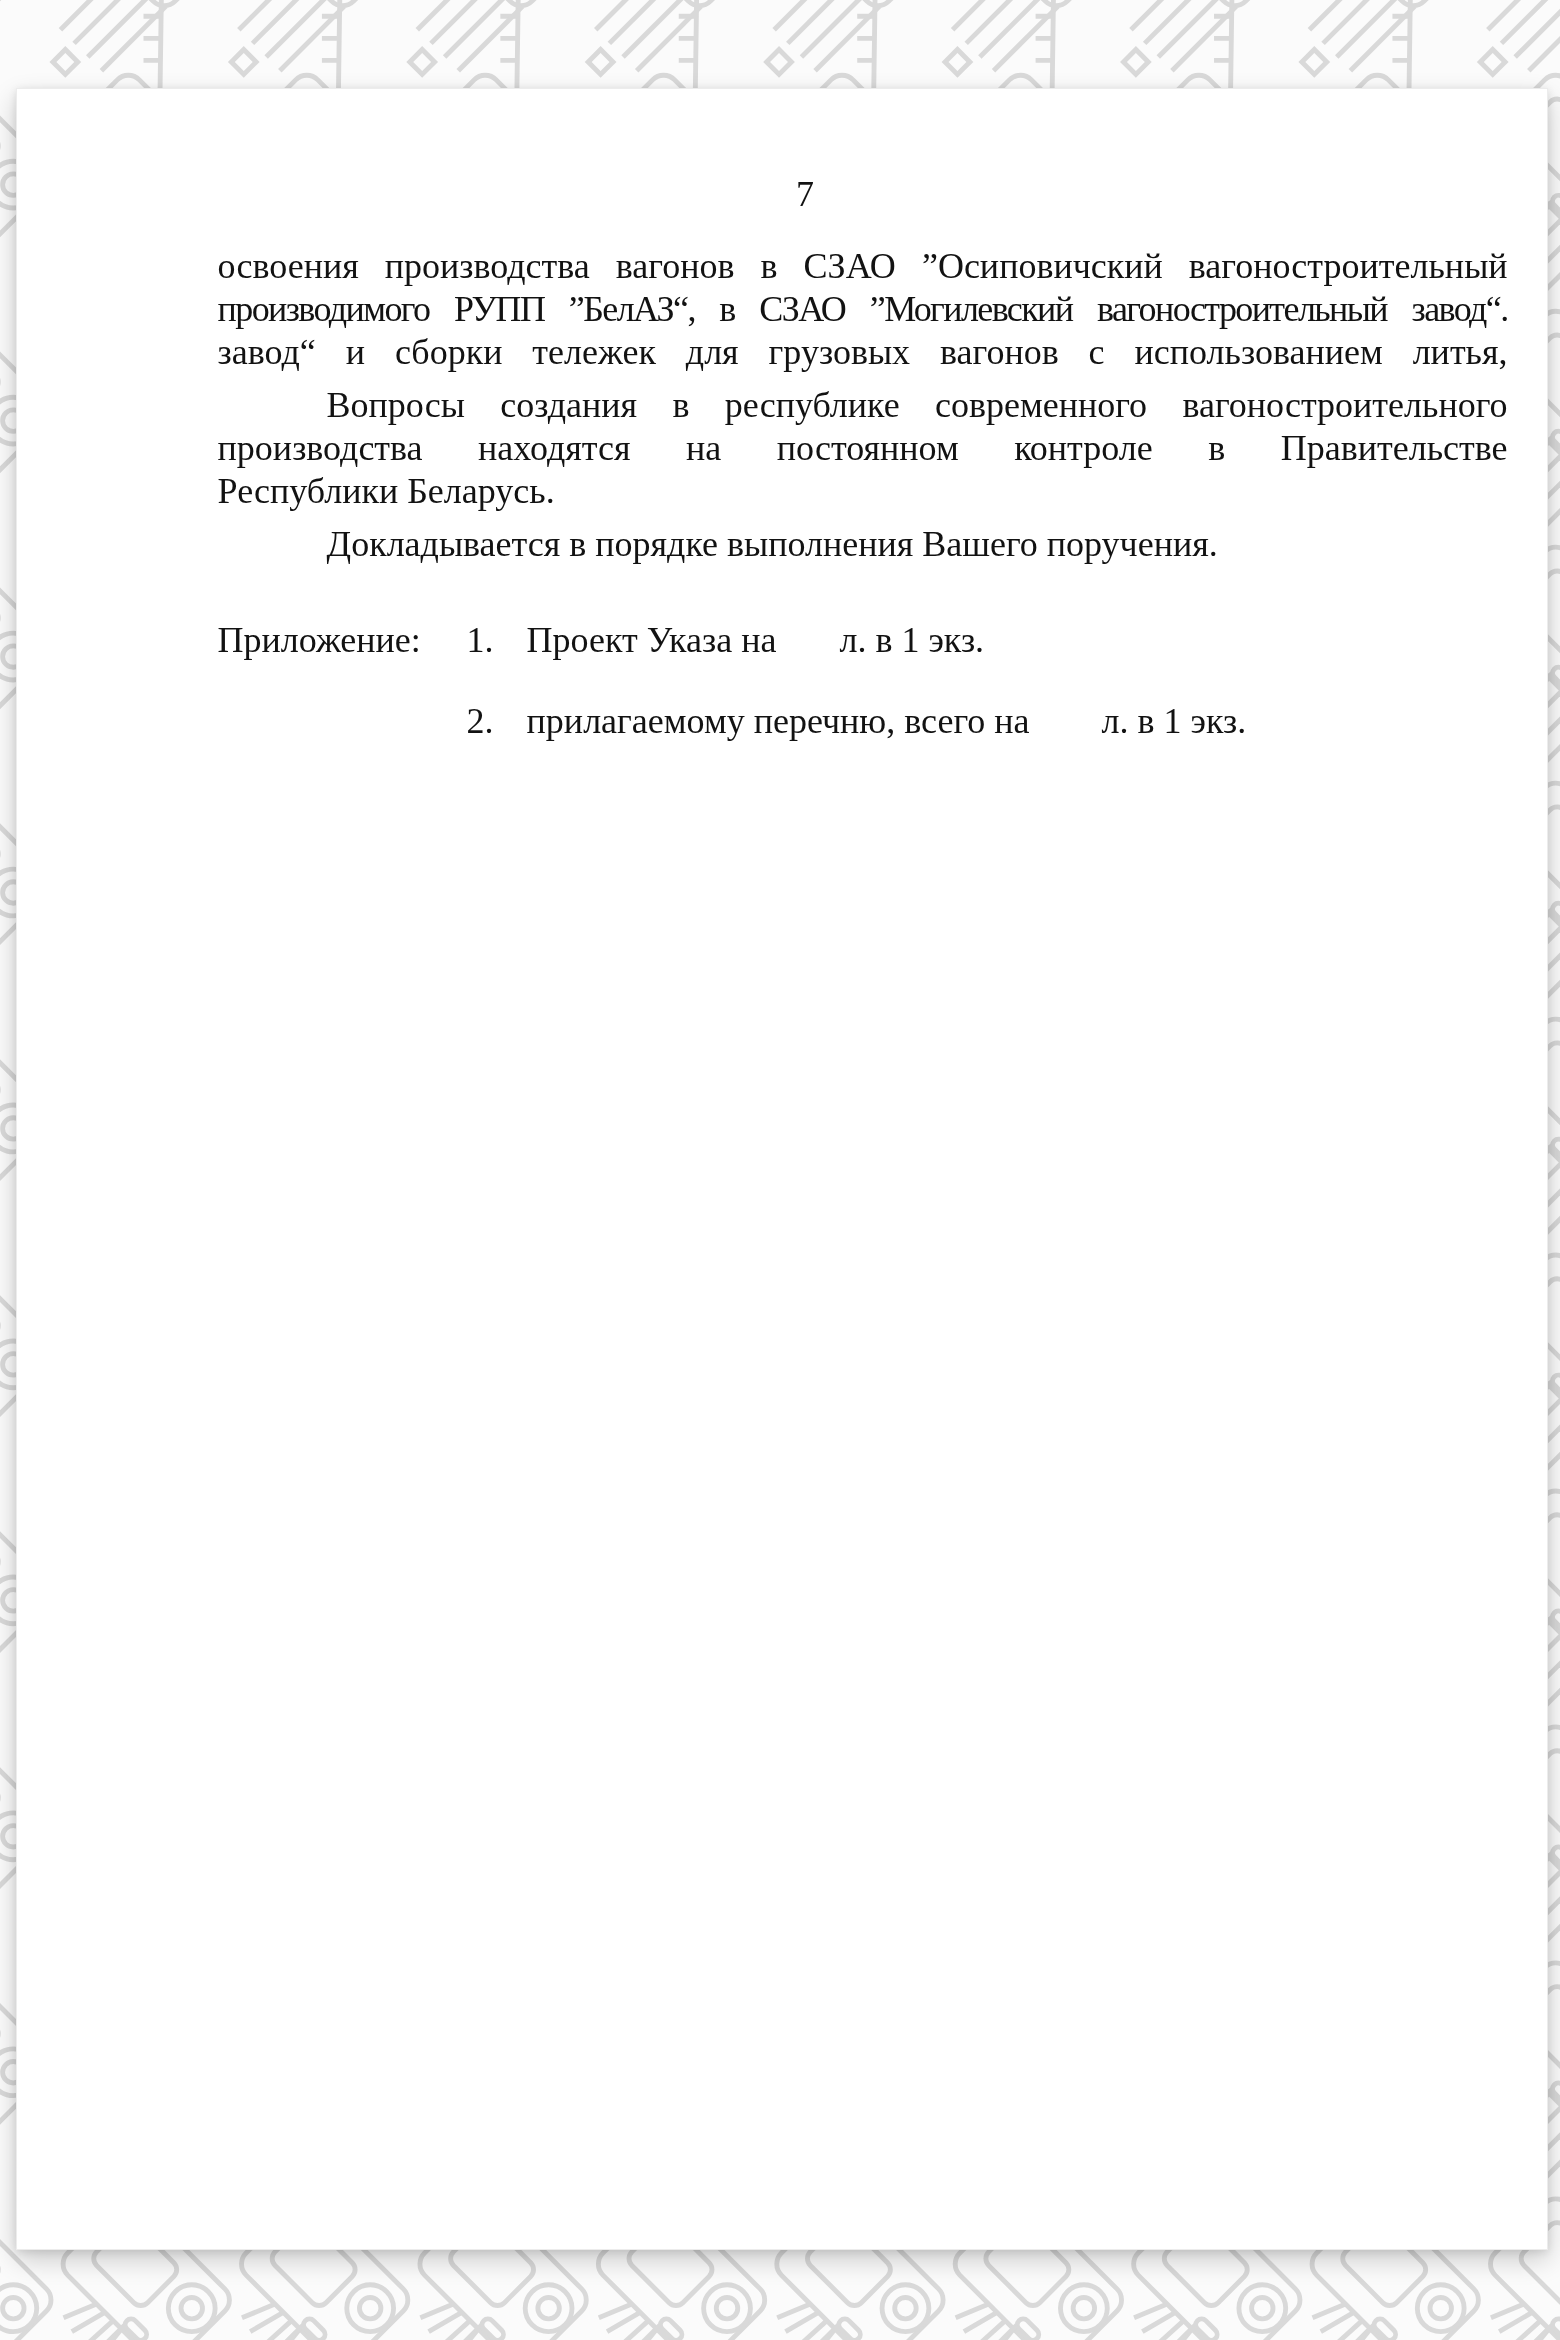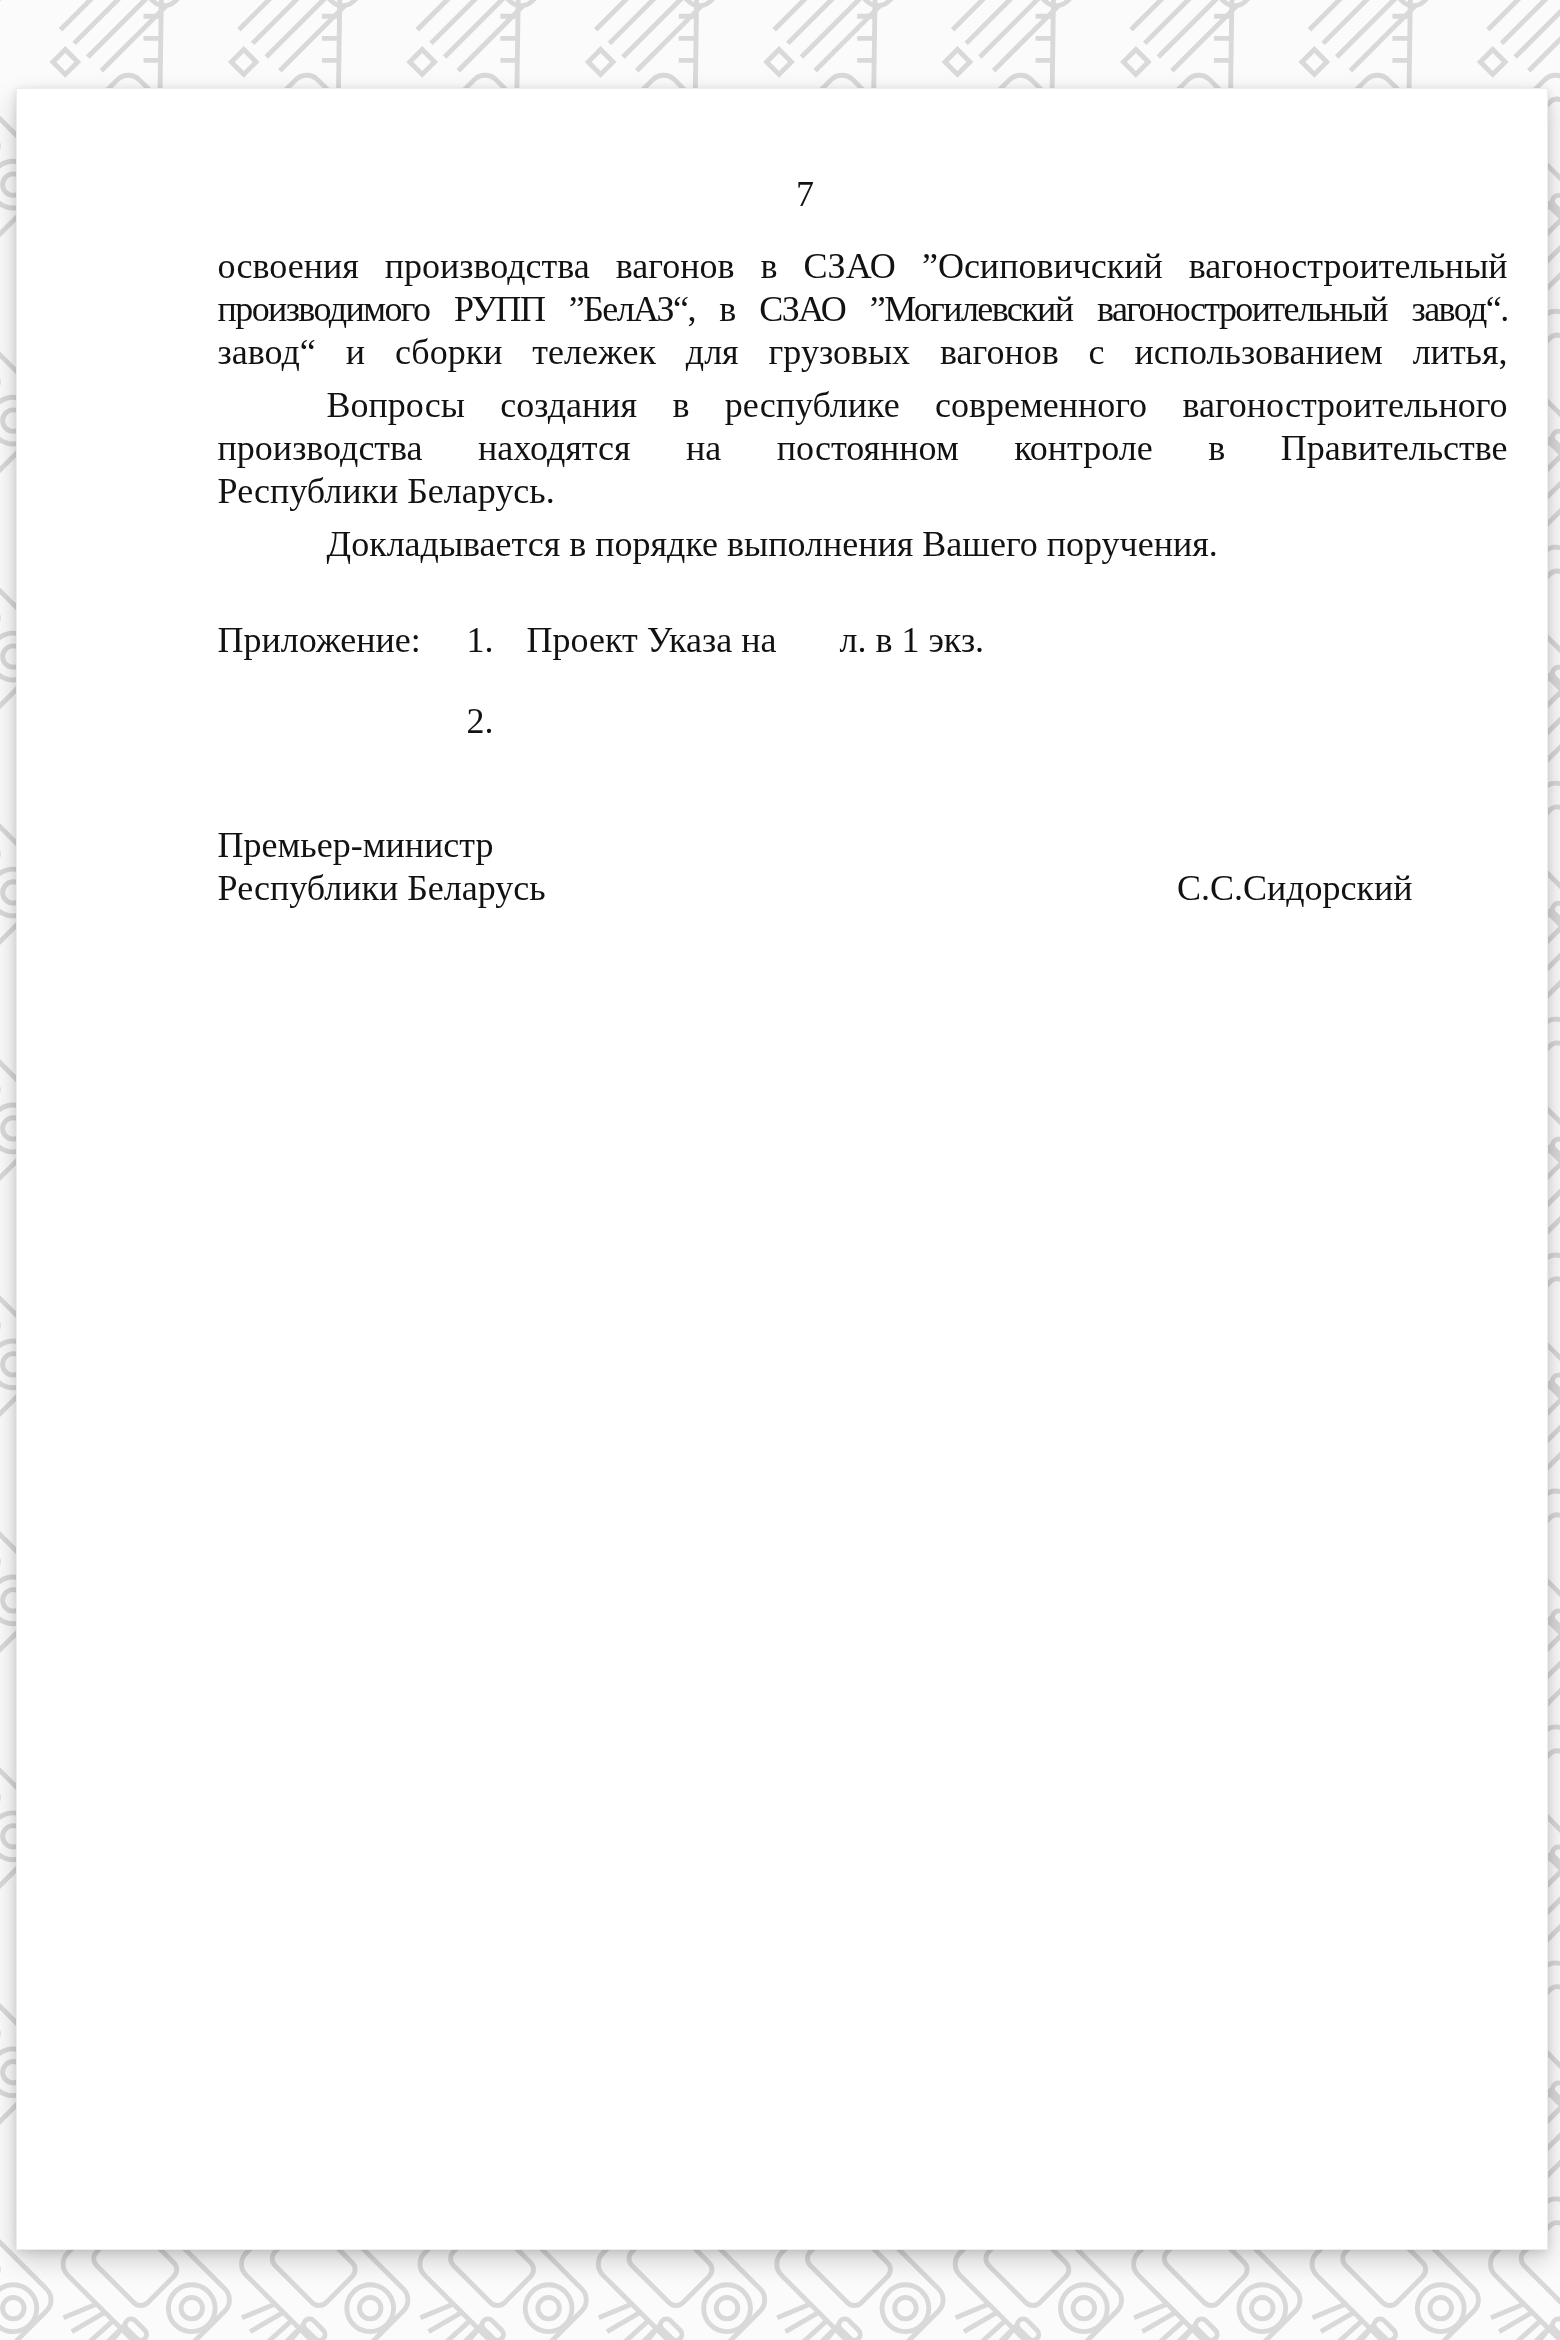--- a/index.html
+++ b/index.html
@@ -375,27 +375,21 @@
         <div class="att-label">Приложение:</div>
         <div class="att-num">1.</div>
         <div class="att-body">
           <div class="line-l">Проект Указа на&nbsp;&nbsp;&nbsp;&nbsp;&nbsp;&nbsp;&nbsp;л. в 1 экз.</div>
         </div>
       </div>
       <div class="att-row att-item2">
         <div class="att-spacer"></div>
         <div class="att-num">2.</div>
         <div class="att-body">
+          <div class="line-l">прилагаемому перечню, всего на&nbsp;&nbsp;&nbsp;&nbsp;&nbsp;&nbsp;&nbsp;&nbsp;л. в 1 экз.</div>
         </div>
       </div>
     </div>
 
-    <div class="signature">
-      <div>
-        <div class="line-l">Премьер-министр</div>
-        <div class="line-l">Республики Беларусь</div>
-      </div>
-      <div class="sig-name">С.С.Сидорский</div>
-    </div>
 
   </div>
 </div>
 
 
 </body></html>

